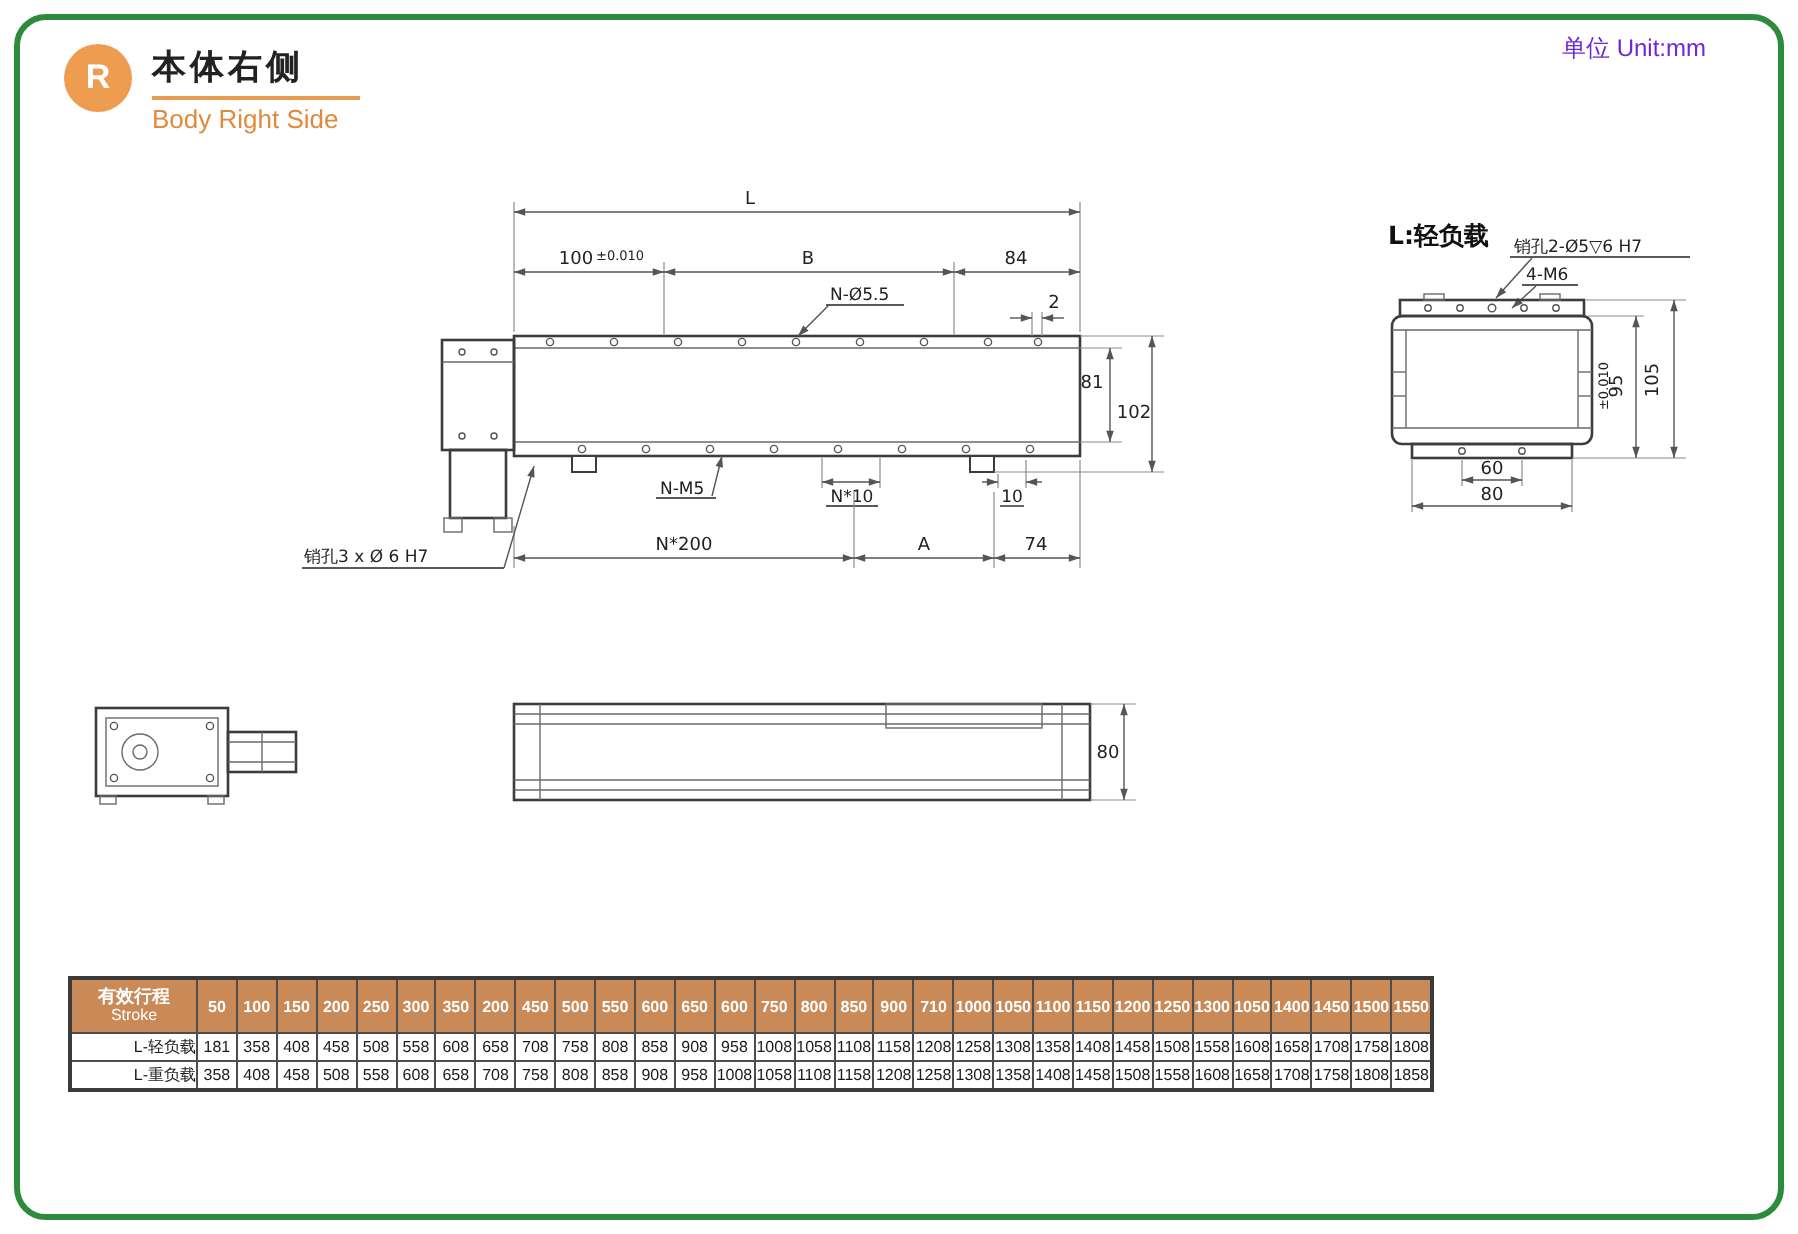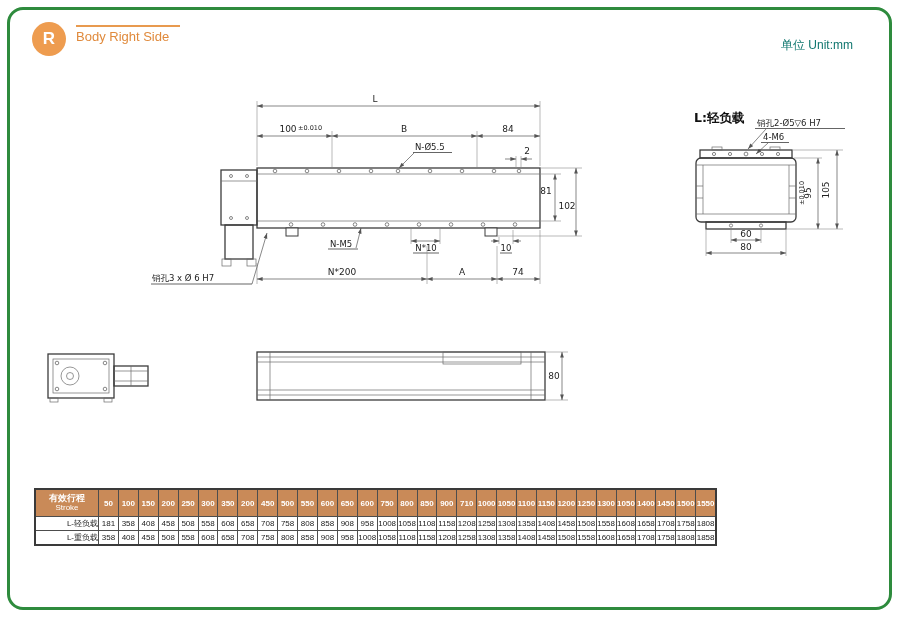--- a/index.html
+++ b/index.html
@@ -13,21 +13,21 @@
   }
   
   .header{position:absolute;left:32px;top:22px;display:flex;gap:10px;align-items:flex-start;}
   .logo{
     width:34px;height:34px;border-radius:50%;background:#EE9C4F;color:#fff;
     font-weight:bold;font-size:17px;display:flex;align-items:center;justify-content:center;
   }
   .title-cn{font-size:17px;font-weight:bold;color:#222;letter-spacing:2px;}
   .title-underline{width:104px;height:2px;background:#E89A4F;margin-top:3px;}
   .title-en{font-size:13px;color:#E08A3C;margin-top:2px;}
-  .unit{position:absolute;right:46px;top:37px;font-size:12px;color:#0f766e;}
+  .unit{position:absolute;right:46px;top:16px;font-size:12px;color:#6d28d9;}
   
   svg.canvas{position:absolute;left:0;top:0;}
   .ol{fill:none;stroke:#3C3C3C;stroke-width:1.3;}
   .ol2{fill:#fff;stroke:#3C3C3C;stroke-width:1;}
   .tl{fill:none;stroke:#6a6a6a;stroke-width:0.7;}
   .ext{stroke:#8a8a8a;stroke-width:0.6;fill:none;}
   .dim{stroke:#555;stroke-width:0.7;fill:none;}
   .hole{fill:#fff;stroke:#555;stroke-width:0.7;}
   .ul{stroke:#222;stroke-width:0.7;}
   text.dt{font-size:9px;fill:#222;font-family:"DejaVu Sans",sans-serif;}
@@ -53,20 +53,21 @@
 </head>
 <body>
 
 <div class="frame"></div>
 
 <div class="header">
   <div class="logo">
     <span>R</span>
   </div>
   <div>
+    <div class="title-cn">本体右侧</div>
     <div class="title-underline"></div>
     <div class="title-en">Body Right Side</div>
   </div>
 </div>
 
 <div class="unit">单位 Unit:mm</div>
 
 <svg class="canvas" width="899" height="617" viewBox="0 0 899 617">
   <defs>
     <marker id="arr" orient="auto-start-reverse" markerWidth="9" markerHeight="6" refX="8.5" refY="3" viewBox="0 0 9 6">

